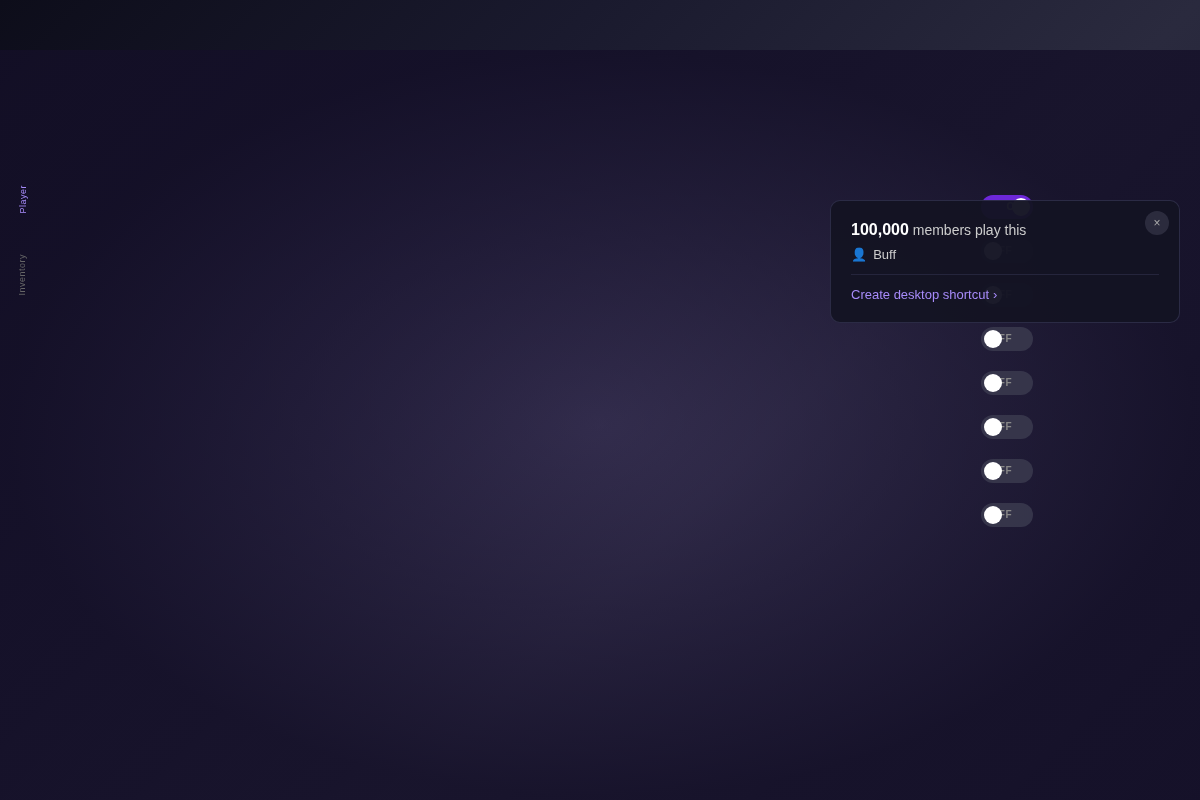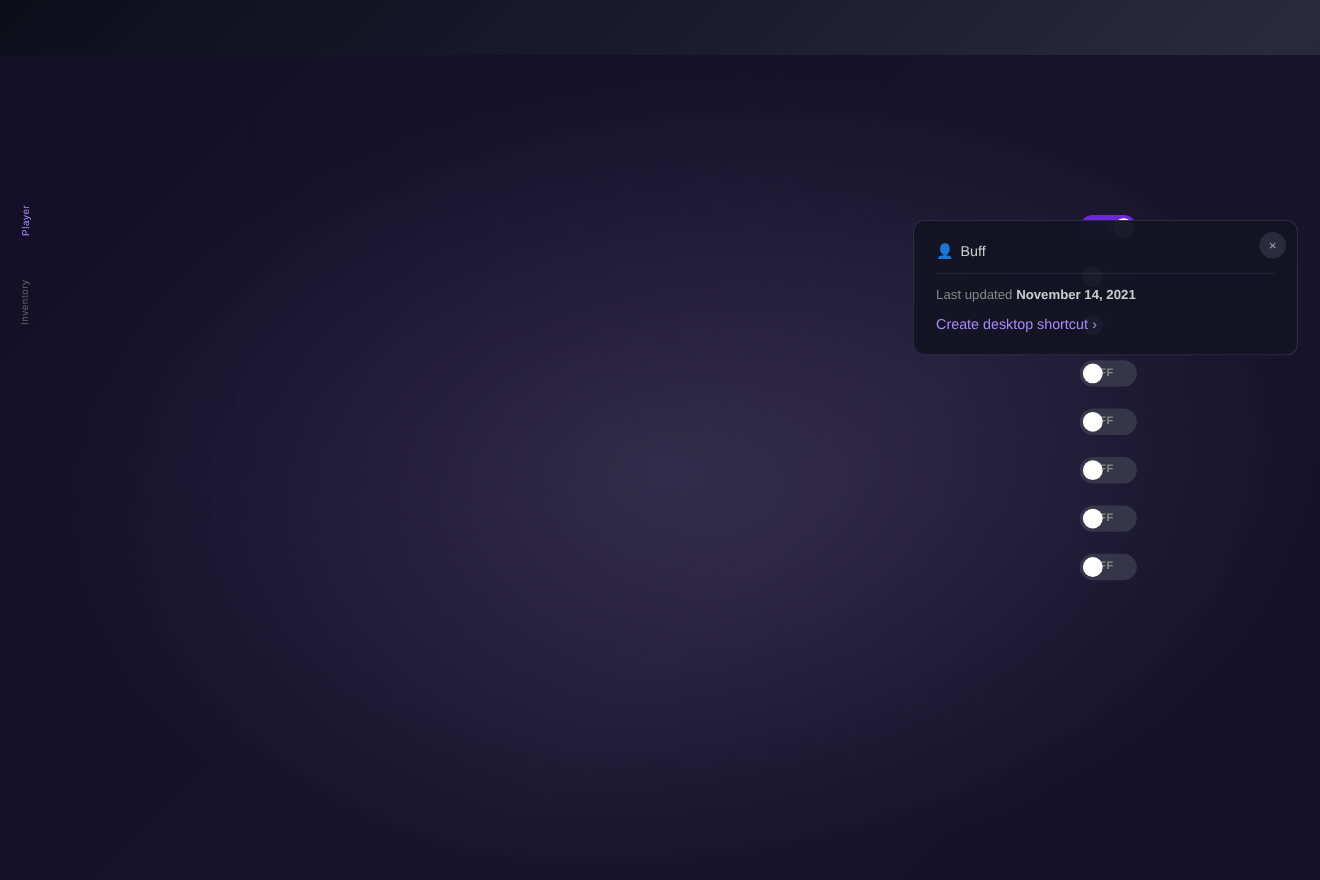--- a/index.html
+++ b/index.html
@@ -774,26 +774,28 @@
       <button class="key-btn">F5</button>
     </div>
           </div>
 
       </div>
     </div>
   </div>
 
   <div class="info-popup">
     <div class="popup-close">×</div>
+    <div class="popup-members">
+      <strong>100,000</strong>
+      <span> </span>
+      <span>members play this</span>
+    </div>
     <div class="popup-user">
       <span class="popup-user-icon">👤</span>
       <span>Buff</span>
     </div>
     <div class="popup-divider"></div>
-    <div class="popup-updated">
-      <span>Last updated</span> <strong>November 14, 2021</strong>
-    </div>
     <div class="popup-shortcut">
       <span>Create desktop shortcut</span>
       <span>›</span>
     </div>
   </div>
 </div>
 
 </body></html>

